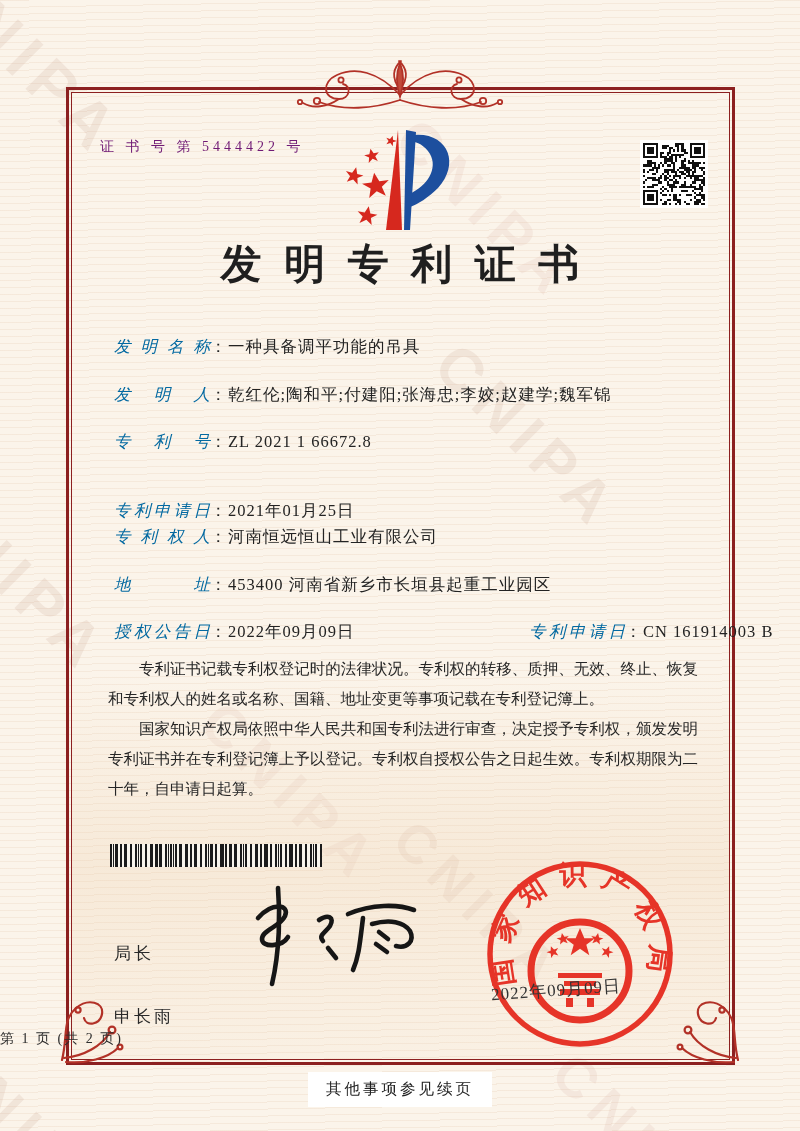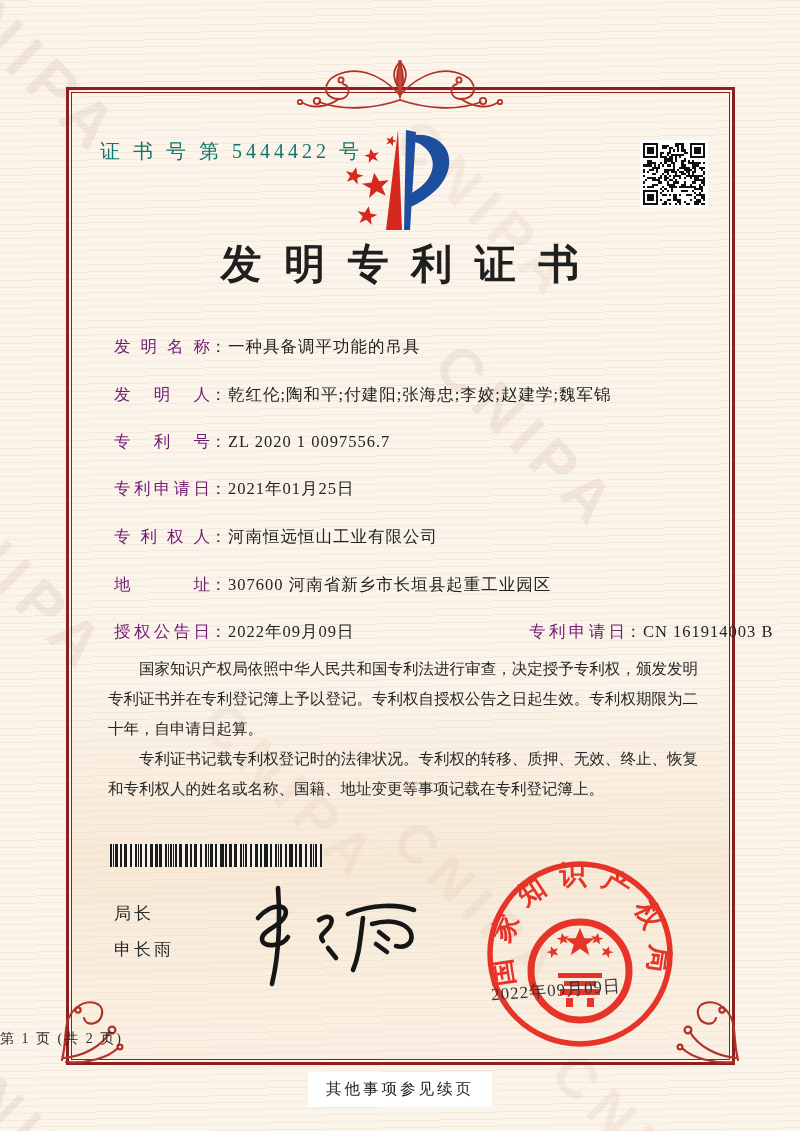--- a/index.html
+++ b/index.html
@@ -21,45 +21,45 @@
     border:3px solid #8c2020;
   }
   .frame-inner{
     position:absolute;left:2px;top:2px;right:2px;bottom:2px;
     border:1px solid #8c2020;
     background:linear-gradient(180deg, rgba(240,214,182,0) 60%, rgba(236,206,170,.28) 80%, rgba(240,214,182,.12) 100%);
   }
   .ornament-top{position:absolute;left:50%;top:53px;transform:translateX(-50%);}
   .corner-orn{position:absolute;}
   .cert-no{
-    position:absolute;left:100px;top:138px;font-size:20px;color:#0f766e;letter-spacing:4px;
+    position:absolute;left:100px;top:138px;font-size:14px;color:#701a75;letter-spacing:4px;
   }
   .logo{position:absolute;left:334px;top:124px;}
   .qr{position:absolute;left:640px;top:140px;width:68px;height:68px;background:#fff;padding:3px;box-sizing:border-box;}
   .title{
     position:absolute;left:0;top:237px;width:800px;text-align:center;
     font-size:41px;font-weight:bold;color:#1f1f1f;letter-spacing:.55em;text-indent:.55em;
   }
   .field-row{position:absolute;left:114px;font-size:16.5px;color:#232323;white-space:nowrap;}
-  .f-label{display:inline-block;width:96px;text-align:justify;text-align-last:justify;color:#701a75;vertical-align:bottom;}
+  .f-label{display:inline-block;width:96px;text-align:justify;text-align-last:justify;color:#0369a1;vertical-align:bottom;font-style:italic;}
   .f-colon{display:inline-block;width:18px;}
   .f-value{letter-spacing:1px;}
   .grant2{position:absolute;left:415px;top:0;}
   .paras{position:absolute;left:108px;top:654px;width:590px;}
   .paras p{margin:0;font-size:15.5px;line-height:30px;color:#262626;text-indent:2em;text-align:justify;}
   .barcode{
     position:absolute;left:110px;top:844px;width:212px;height:23px;
     background-color:#f8f4ec;
     background-image:
       repeating-linear-gradient(90deg,#1b1b1b 0 2px,rgba(0,0,0,0) 2px 5px),
       repeating-linear-gradient(90deg,#1b1b1b 0 1px,rgba(0,0,0,0) 1px 7px),
       repeating-linear-gradient(90deg,rgba(0,0,0,0) 0 3px,#1b1b1b 3px 4px,rgba(0,0,0,0) 4px 11px);
   }
   .signer{position:absolute;left:114px;top:902px;font-size:17px;color:#2a2a2a;letter-spacing:3px;}
-  .signer div{margin-bottom:13px;}
+  .signer div{margin-bottom:13px;margin-top:40px;}
   .signature{position:absolute;left:222px;top:882px;}
   .seal{position:absolute;left:483px;top:857px;width:195px;height:195px;}
   .seal-date{
     position:absolute;left:8px;top:120px;width:180px;font-size:17px;color:#333;
     letter-spacing:1px;transform:rotate(-4deg);white-space:nowrap;font-family:"Liberation Serif",serif;
   }
   .page-num{position:absolute;left:0;top:1030px;width:696px;text-align:left;font-size:14px;color:#2c2c2c;letter-spacing:2px;}
   .footer-note{
     position:absolute;left:50%;top:1072px;transform:translateX(-50%);
     background:#ffffff;padding:7px 18px;font-size:15.5px;color:#222;letter-spacing:3px;
@@ -456,41 +456,41 @@
 
 <div class="title">发明专利证书</div>
 
 <div class="field-row" style="top:336px">
   <span class="f-label">发明名称</span><span class="f-colon">：</span><span class="f-value">一种具备调平功能的吊具</span>
 </div>
 <div class="field-row" style="top:384px">
   <span class="f-label">发明人</span><span class="f-colon">：</span><span class="f-value">乾红伦;陶和平;付建阳;张海忠;李姣;赵建学;魏军锦</span>
 </div>
 <div class="field-row" style="top:431px">
-  <span class="f-label">专利号</span><span class="f-colon">：</span><span class="f-value">ZL 2020 1 0097556.7</span>
-</div>
-<div class="field-row" style="top:478px">
+  <span class="f-label">专利号</span><span class="f-colon">：</span><span class="f-value">ZL 2021 1 66672.8</span>
+</div>
+<div class="field-row" style="top:500px">
   <span class="f-label">专利申请日</span><span class="f-colon">：</span><span class="f-value">2021年01月25日</span>
 </div>
 <div class="field-row" style="top:526px">
   <span class="f-label">专利权人</span><span class="f-colon">：</span><span class="f-value">河南恒远恒山工业有限公司</span>
 </div>
 <div class="field-row" style="top:574px">
-  <span class="f-label">地址</span><span class="f-colon">：</span><span class="f-value">307600 河南省新乡市长垣县起重工业园区</span>
+  <span class="f-label">地址</span><span class="f-colon">：</span><span class="f-value">453400 河南省新乡市长垣县起重工业园区</span>
 </div>
 <div class="field-row" style="top:621px">
   <span class="f-label">授权公告日</span><span class="f-colon">：</span><span class="f-value">2022年09月09日</span>
   <span class="grant2">
     <span class="f-label">专利申请日</span><span class="f-colon">：</span><span class="f-value">CN 161914003 B</span>
   </span>
 </div>
 
 <div class="paras">
+  <p>专利证书记载专利权登记时的法律状况。专利权的转移、质押、无效、终止、恢复和专利权人的姓名或名称、国籍、地址变更等事项记载在专利登记簿上。</p>
   <p>国家知识产权局依照中华人民共和国专利法进行审查，决定授予专利权，颁发发明专利证书并在专利登记簿上予以登记。专利权自授权公告之日起生效。专利权期限为二十年，自申请日起算。</p>
-  <p>专利证书记载专利权登记时的法律状况。专利权的转移、质押、无效、终止、恢复和专利权人的姓名或名称、国籍、地址变更等事项记载在专利登记簿上。</p>
 </div>
 
 <div class="barcode"></div>
 
 <div class="signer">
   <div>局长</div>
   <div>申长雨</div>
 </div>
 
 <div class="signature">

